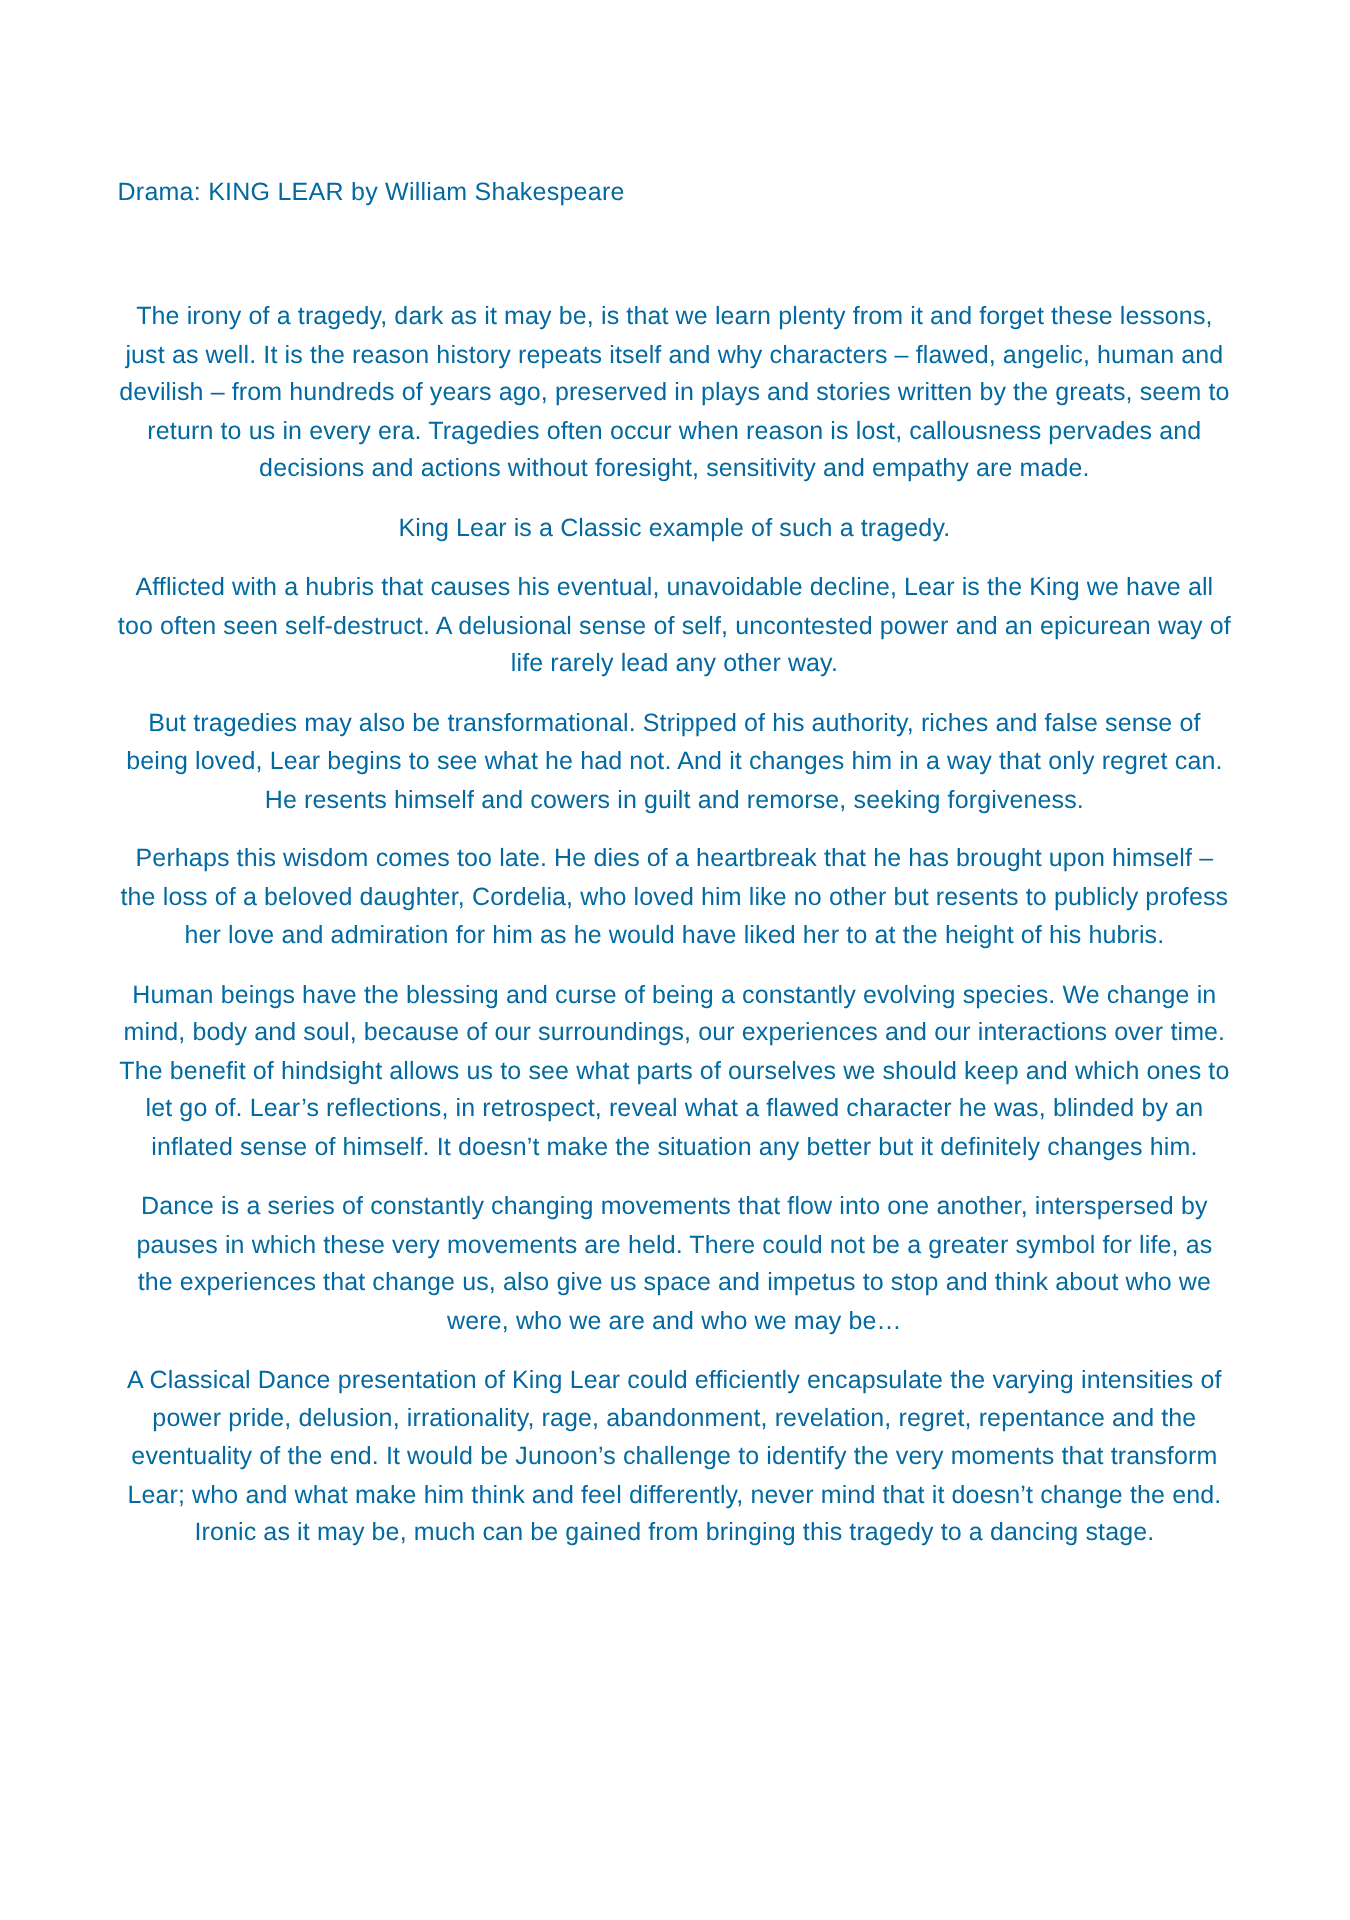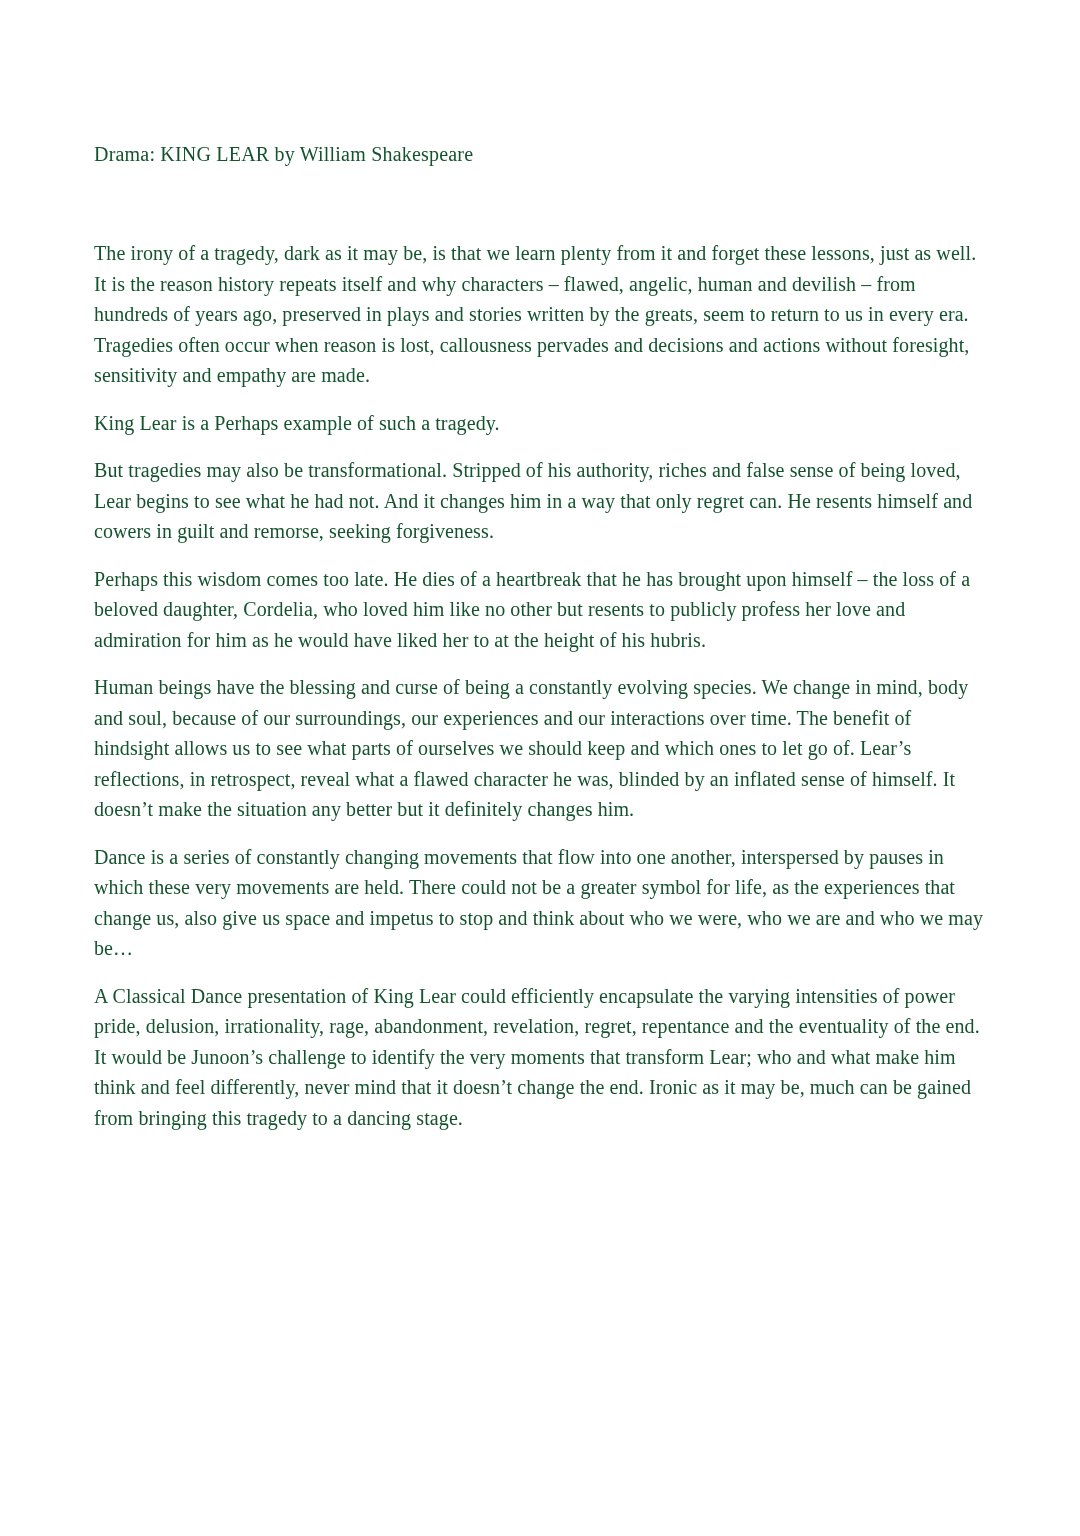--- a/index.html
+++ b/index.html
@@ -7,48 +7,49 @@
     padding: 0;
     background: #ffffff;
   }
   .page {
     position: relative;
     width: 1080px;
     height: 1536px;
     background: #ffffff;
     box-sizing: border-box;
     padding: 142px 95px 0 94px;
-    font-family: Liberation Serif, serif;
-    color: #14532d;
+    font-family: Liberation Sans, sans-serif;
+    color: #0369a1;
     overflow: hidden;
   }
   .doc-title {
     font-size: 20px;
     font-weight: 400;
     line-height: 24px;
     margin: 0 0 72px 0;
     letter-spacing: 0.2px;
   }
   .doc-body p {
     font-size: 20px;
     font-weight: 400;
     line-height: 30.5px;
     margin: 0 0 17px 0;
-    text-align: left;
+    text-align: center;
     letter-spacing: 0.1px;
   }
 </style>
 </head>
 <body>
 
 <div class="page">
   <h1 class="doc-title">Drama: KING LEAR by William Shakespeare</h1>
 
   <div class="doc-body">
     <p>The irony of a tragedy, dark as it may be, is that we learn plenty from it and forget these lessons, just as well. It is the reason history repeats itself and why characters – flawed, angelic, human and devilish – from hundreds of years ago, preserved in plays and stories written by the greats, seem to return to us in every era. Tragedies often occur when reason is lost, callousness pervades and decisions and actions without foresight, sensitivity and empathy are made.</p>
-    <p>King Lear is a Perhaps example of such a tragedy.</p>
+    <p>King Lear is a Classic example of such a tragedy.</p>
+    <p>Afflicted with a hubris that causes his eventual, unavoidable decline, Lear is the King we have all too often seen self-destruct. A delusional sense of self, uncontested power and an epicurean way of life rarely lead any other way.</p>
     <p>But tragedies may also be transformational. Stripped of his authority, riches and false sense of being loved, Lear begins to see what he had not. And it changes him in a way that only regret can. He resents himself and cowers in guilt and remorse, seeking forgiveness.</p>
     <p>Perhaps this wisdom comes too late. He dies of a heartbreak that he has brought upon himself – the loss of a beloved daughter, Cordelia, who loved him like no other but resents to publicly profess her love and admiration for him as he would have liked her to at the height of his hubris.</p>
     <p>Human beings have the blessing and curse of being a constantly evolving species. We change in mind, body and soul, because of our surroundings, our experiences and our interactions over time. The benefit of hindsight allows us to see what parts of ourselves we should keep and which ones to let go of. Lear’s reflections, in retrospect, reveal what a flawed character he was, blinded by an inflated sense of himself. It doesn’t make the situation any better but it definitely changes him.</p>
     <p>Dance is a series of constantly changing movements that flow into one another, interspersed by pauses in which these very movements are held. There could not be a greater symbol for life, as the experiences that change us, also give us space and impetus to stop and think about who we were, who we are and who we may be…</p>
     <p>A Classical Dance presentation of King Lear could efficiently encapsulate the varying intensities of power pride, delusion, irrationality, rage, abandonment, revelation, regret, repentance and the eventuality of the end. It would be Junoon’s challenge to identify the very moments that transform Lear; who and what make him think and feel differently, never mind that it doesn’t change the end. Ironic as it may be, much can be gained from bringing this tragedy to a dancing stage.</p>
   </div>
 </div>
 
 </body></html>

